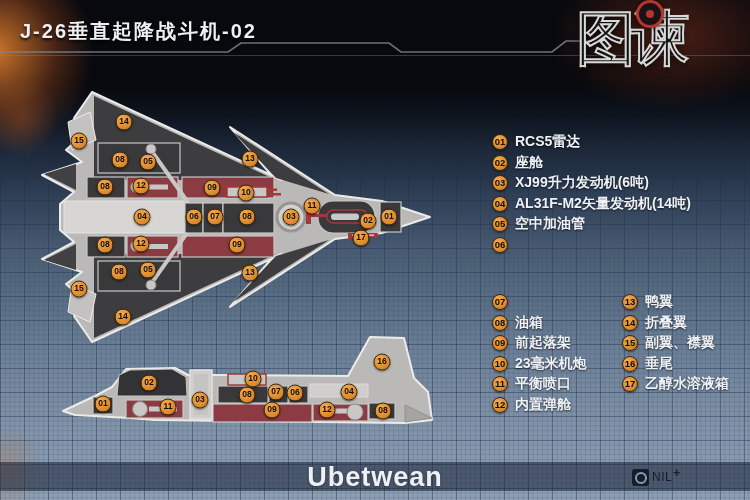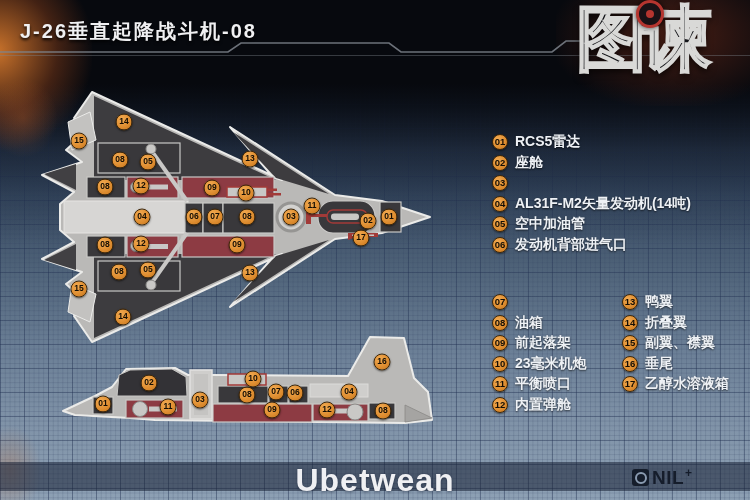--- a/index.html
+++ b/index.html
@@ -31,21 +31,21 @@
     background:radial-gradient(ellipse,rgba(142,52,26,.5),rgba(90,35,20,.22) 55%,transparent 75%);}
   .glow-d{left:-22px;top:425px;width:64px;height:90px;
     background:radial-gradient(ellipse,rgba(205,112,50,.28),transparent 70%);}
   .footer-band{position:absolute;left:0;top:462px;width:750px;height:29px;
     background:rgba(23,33,52,.55);}
   
   .page-title{position:absolute;left:20px;top:18px;font-size:20px;font-weight:bold;
     color:#f0f0f2;letter-spacing:2px;text-shadow:0 2px 3px rgba(0,0,0,.85);z-index:6;}
   .header-lines{position:absolute;left:0;top:0;z-index:5;}
   .brand-logo{position:absolute;right:14px;top:2px;width:160px;height:80px;z-index:6;}
-  .brand-text{font-size:71px;font-weight:700;line-height:74px;color:#141519;letter-spacing:-6px;
+  .brand-text{font-size:60px;font-weight:400;line-height:74px;color:#141519;letter-spacing:-6px;
     -webkit-text-stroke:2px #d9d9d7;text-shadow:0 4px 7px rgba(0,0,0,.75);}
   .reticle{position:absolute;left:60px;top:-2px;width:22px;height:22px;border-radius:50%;
     background:#1a1216;border:3px solid #b5352f;box-shadow:0 0 5px rgba(0,0,0,.7);}
   .reticle::before{content:"";position:absolute;left:50%;top:50%;width:8px;height:8px;
     margin:-4px 0 0 -4px;border-radius:50%;background:#b5352f;}
   
   .diagram{position:absolute;z-index:2;}
   #topview{left:30px;top:80px;}
   #sideview{left:60px;top:330px;}
   .markers{position:absolute;inset:0;z-index:3;pointer-events:none;}
@@ -60,44 +60,44 @@
   #legend-3{left:622px;top:294px;}
   .lg-item{display:flex;align-items:center;height:16px;margin-bottom:4.5px;}
   .lg-num{flex:0 0 16px;width:16px;height:16px;border-radius:50%;margin-right:7px;
     background:radial-gradient(circle at 35% 30%,#f3ab52,#dd8c2f 60%,#c0731e);
     border:1px solid #3f2708;box-sizing:border-box;color:#140d03;font-size:9.5px;line-height:14px;
     font-weight:bold;text-align:center;box-shadow:0 1px 2px rgba(0,0,0,.5);}
   .lg-label{font-size:14px;font-weight:bold;color:#eef1f5;white-space:nowrap;
     text-shadow:0 1px 2px rgba(0,0,0,.65);}
   
   .watermark{position:absolute;left:0;right:0;top:462px;text-align:center;z-index:4;
-    font-size:32px;font-weight:bold;color:rgba(250,250,252,.95);letter-spacing:1px;
+    font-size:27px;font-weight:bold;color:rgba(250,250,252,.95);letter-spacing:1px;
     text-shadow:0 1px 3px rgba(20,30,50,.5);}
   .onil{position:absolute;left:632px;top:467px;display:flex;align-items:flex-start;z-index:4;
     color:#151d2b;}
   .onil-ring{width:17px;height:17px;background:#151d2b;border-radius:3px;position:relative;
     margin:2px 3px 0 0;}
   .onil-ring::before{content:"";position:absolute;inset:2.5px;border:2.5px solid #8a9bb0;
     border-radius:50%;}
-  .onil-text{font-size:19px;font-weight:700;letter-spacing:.5px;line-height:21px;}
+  .onil-text{font-size:12px;font-weight:400;letter-spacing:.5px;line-height:21px;}
   .onil-sup{font-size:12px;font-weight:900;line-height:12px;margin-left:1px;}
 </style>
 </head>
 <body>
 
 <div class="stage">
   <div class="bg"></div>
   <div class="grid"></div>
   <div class="topfade"></div>
   <div class="glow glow-a"></div>
   <div class="glow glow-b"></div>
   <div class="glow glow-c"></div>
   <div class="glow glow-d"></div>
 
-  <div class="page-title">J-26垂直起降战斗机-08</div>
+  <div class="page-title">J-26垂直起降战斗机-02</div>
   <svg class="header-lines" width="750" height="80">
     <path d="M0,52 H228 L241,43 H389 L401,52 H552 L566,41 H600" fill="none" stroke="#7e848c" stroke-width="1.6" opacity=".85"></path>
     <path d="M0,55.5 H750" fill="none" stroke="#7e848c" stroke-width="1" opacity=".4"></path>
   </svg>
   <div class="brand-logo">
     <div class="brand-text">图谏</div>
     <div class="reticle"></div>
   </div>
 
   <svg id="topview" class="diagram" width="410" height="270" viewBox="0 0 410 270">
@@ -254,32 +254,32 @@
     <div class="lg-item">
         <span class="lg-num">01</span>
         <span class="lg-label">RCS5雷达</span>
       </div>
     <div class="lg-item">
         <span class="lg-num">02</span>
         <span class="lg-label">座舱</span>
       </div>
     <div class="lg-item">
         <span class="lg-num">03</span>
+        <span class="lg-label">XJ99升力发动机(6吨)</span>
       </div>
     <div class="lg-item">
         <span class="lg-num">04</span>
         <span class="lg-label">AL31F-M2矢量发动机(14吨)</span>
       </div>
     <div class="lg-item">
         <span class="lg-num">05</span>
         <span class="lg-label">空中加油管</span>
       </div>
     <div class="lg-item">
         <span class="lg-num">06</span>
-        <span class="lg-label">发动机背部进气口</span>
       </div>
   </div>
   <div id="legend-2" class="legend">
     <div class="lg-item">
         <span class="lg-num">07</span>
       </div>
     <div class="lg-item">
         <span class="lg-num">08</span>
         <span class="lg-label">油箱</span>
       </div>

